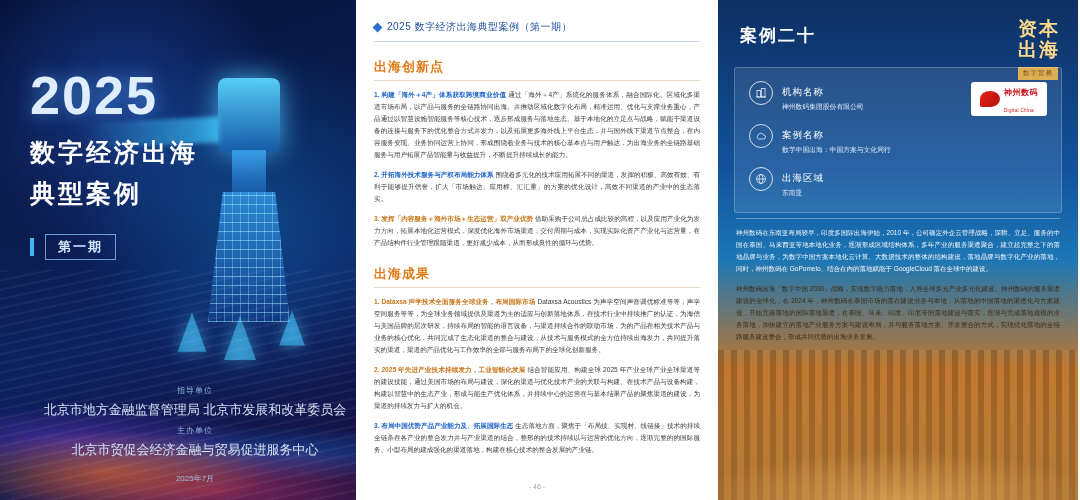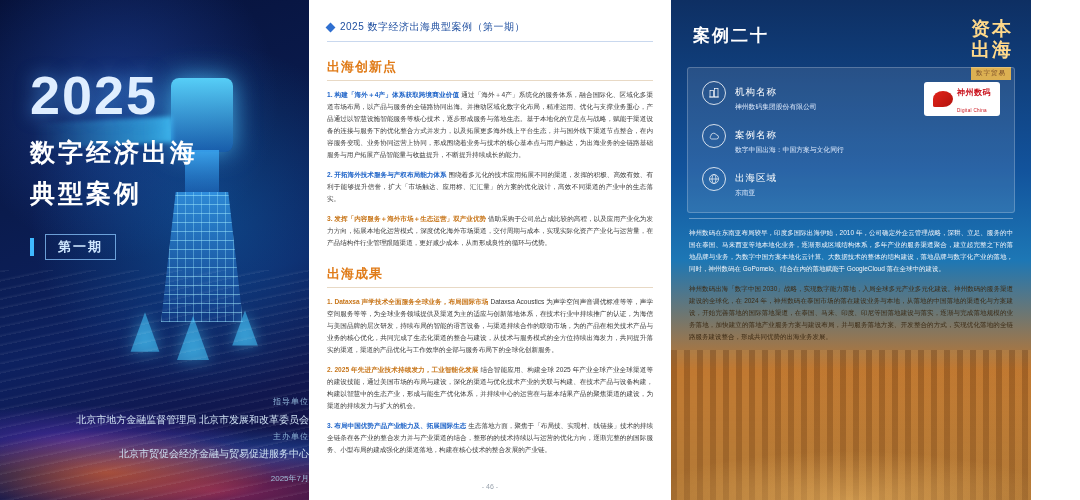--- a/index.html
+++ b/index.html
@@ -1,20 +1,20 @@
 <!DOCTYPE html>
 <html><head>
 <meta charset="utf-8">
 <style>
   html,body{margin:0;padding:0;background:#ffffff;}
   body{width:1080px;height:500px;overflow:hidden;font-family:"Liberation Sans","DejaVu Sans",sans-serif;}
   .page{position:relative;width:1080px;height:500px;display:flex;}
 
   
-  .cover{position:relative;width:309px;height:500px;overflow:hidden;
+  .cover{position:relative;width:356px;height:500px;overflow:hidden;
          background:linear-gradient(160deg,#061139 0%,#0a1b4d 35%,#0d2160 60%,#140e3e 100%);}
   .cover .glow-a{position:absolute;left:-40px;top:-60px;width:320px;height:320px;border-radius:50%;
          background:radial-gradient(circle,rgba(40,90,200,.45) 0%,rgba(10,20,60,0) 70%);}
   .cover .glow-b{position:absolute;right:-80px;top:40px;width:360px;height:360px;border-radius:50%;
          background:radial-gradient(circle,rgba(20,140,220,.35) 0%,rgba(10,20,60,0) 70%);}
   .cover .streaks{position:absolute;left:0;bottom:0;width:358px;height:230px;
          background:
            radial-gradient(ellipse 240px 60px at 30% 88%,rgba(255,120,40,.55),rgba(0,0,0,0) 70%),
            radial-gradient(ellipse 300px 70px at 60% 96%,rgba(255,60,110,.45),rgba(0,0,0,0) 70%),
            radial-gradient(ellipse 260px 50px at 20% 74%,rgba(120,60,220,.45),rgba(0,0,0,0) 70%),
@@ -47,23 +47,23 @@
 
   .cover-txt{position:absolute;left:30px;top:68px;color:#eaf4ff;}
   .c-year{font-size:54px;font-weight:700;letter-spacing:2px;color:#dfeeff;line-height:1;
           text-shadow:0 0 18px rgba(90,180,255,.6);}
   .c-t1{margin-top:14px;font-size:25px;font-weight:700;letter-spacing:3px;color:#ffffff;}
   .c-t2{margin-top:8px;font-size:25px;font-weight:700;letter-spacing:3px;color:#ffffff;}
   .c-badge{margin-top:24px;display:inline-flex;align-items:center;gap:11px;font-weight:bold;}
   .c-badge .bar{width:4px;height:18px;background:#3fb9ff;}
   .c-badge .bx{border:1px solid rgba(140,200,255,.75);padding:3px 12px;font-size:13px;color:#cfe8ff;letter-spacing:2px;}
 
-  .cover-foot{position:absolute;left:0;right:0;bottom:14px;text-align:right;color:#b9cfe8;line-height:1.9;padding-left:34px;}
+  .cover-foot{position:absolute;left:0;right:0;bottom:14px;text-align:center;color:#b9cfe8;line-height:1.9;padding-left:34px;}
   .cf-lab{font-size:8px;color:#8fb5d8;letter-spacing:1px;}
-  .cf-val{font-size:10px;color:#cfe1f2;}
+  .cf-val{font-size:13px;color:#cfe1f2;}
   .cf-date{margin-top:8px;font-size:8px;color:#9fbcd8;}
 
   
   .textpage{position:relative;width:362px;height:500px;background:#ffffff;padding:0 18px;box-sizing:border-box;}
   .tp-head{display:flex;align-items:center;gap:6px;padding-top:20px;}
   .tp-head .sq{width:7px;height:7px;background:#2f6fd0;transform:rotate(45deg);}
   .tp-head .ttl{font-size:10px;color:#1f4fa0;letter-spacing:.5px;}
   .tp-rule{margin-top:7px;height:1px;background:#c9d8ee;}
   .sec-h{margin-top:16px;font-size:13px;font-weight:700;color:#e07b18;letter-spacing:1px;}
   .sec-h-line{margin-top:4px;height:1px;background:#e8d9c5;}

